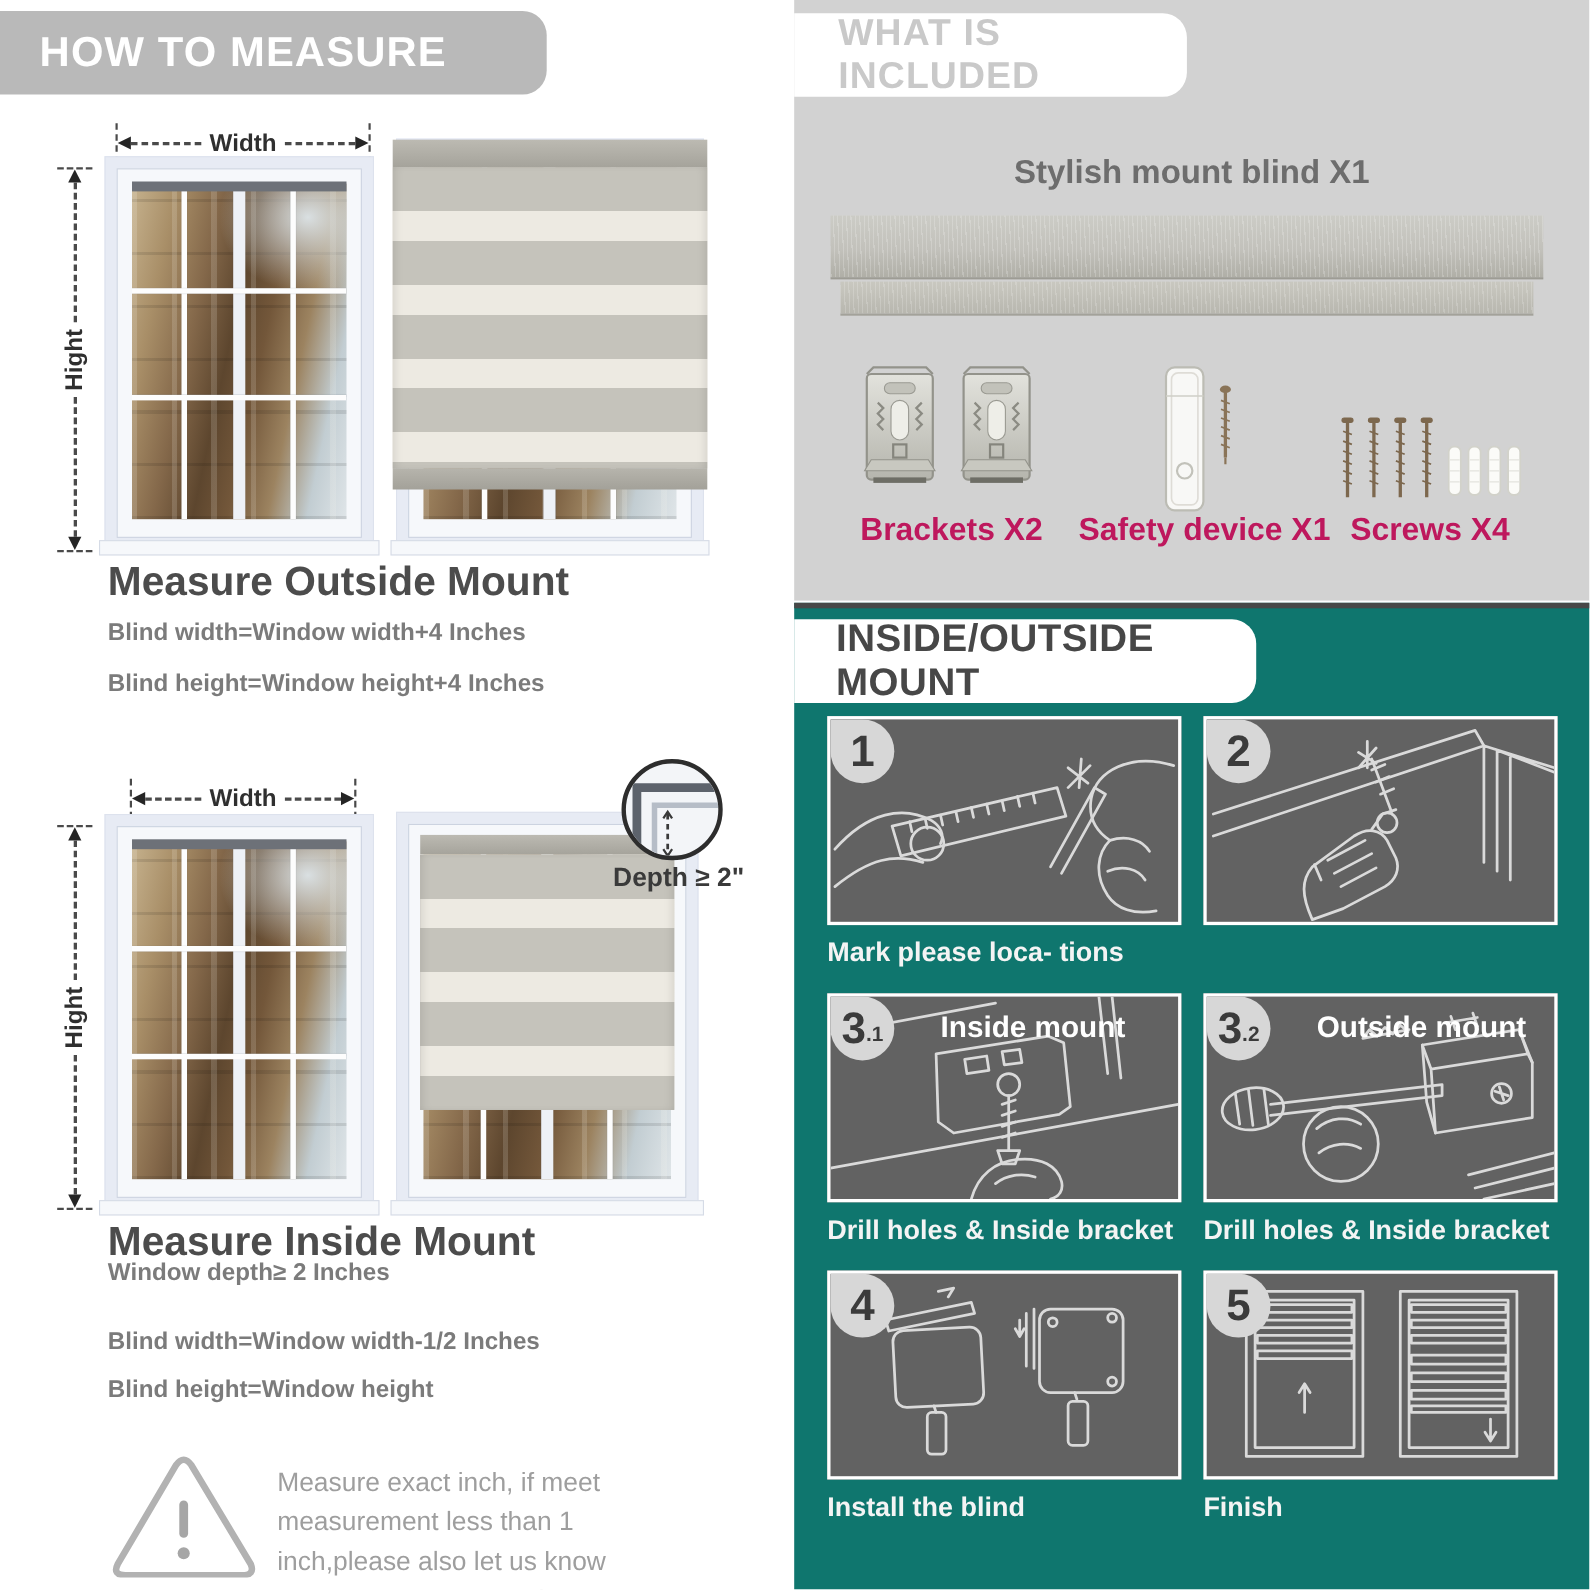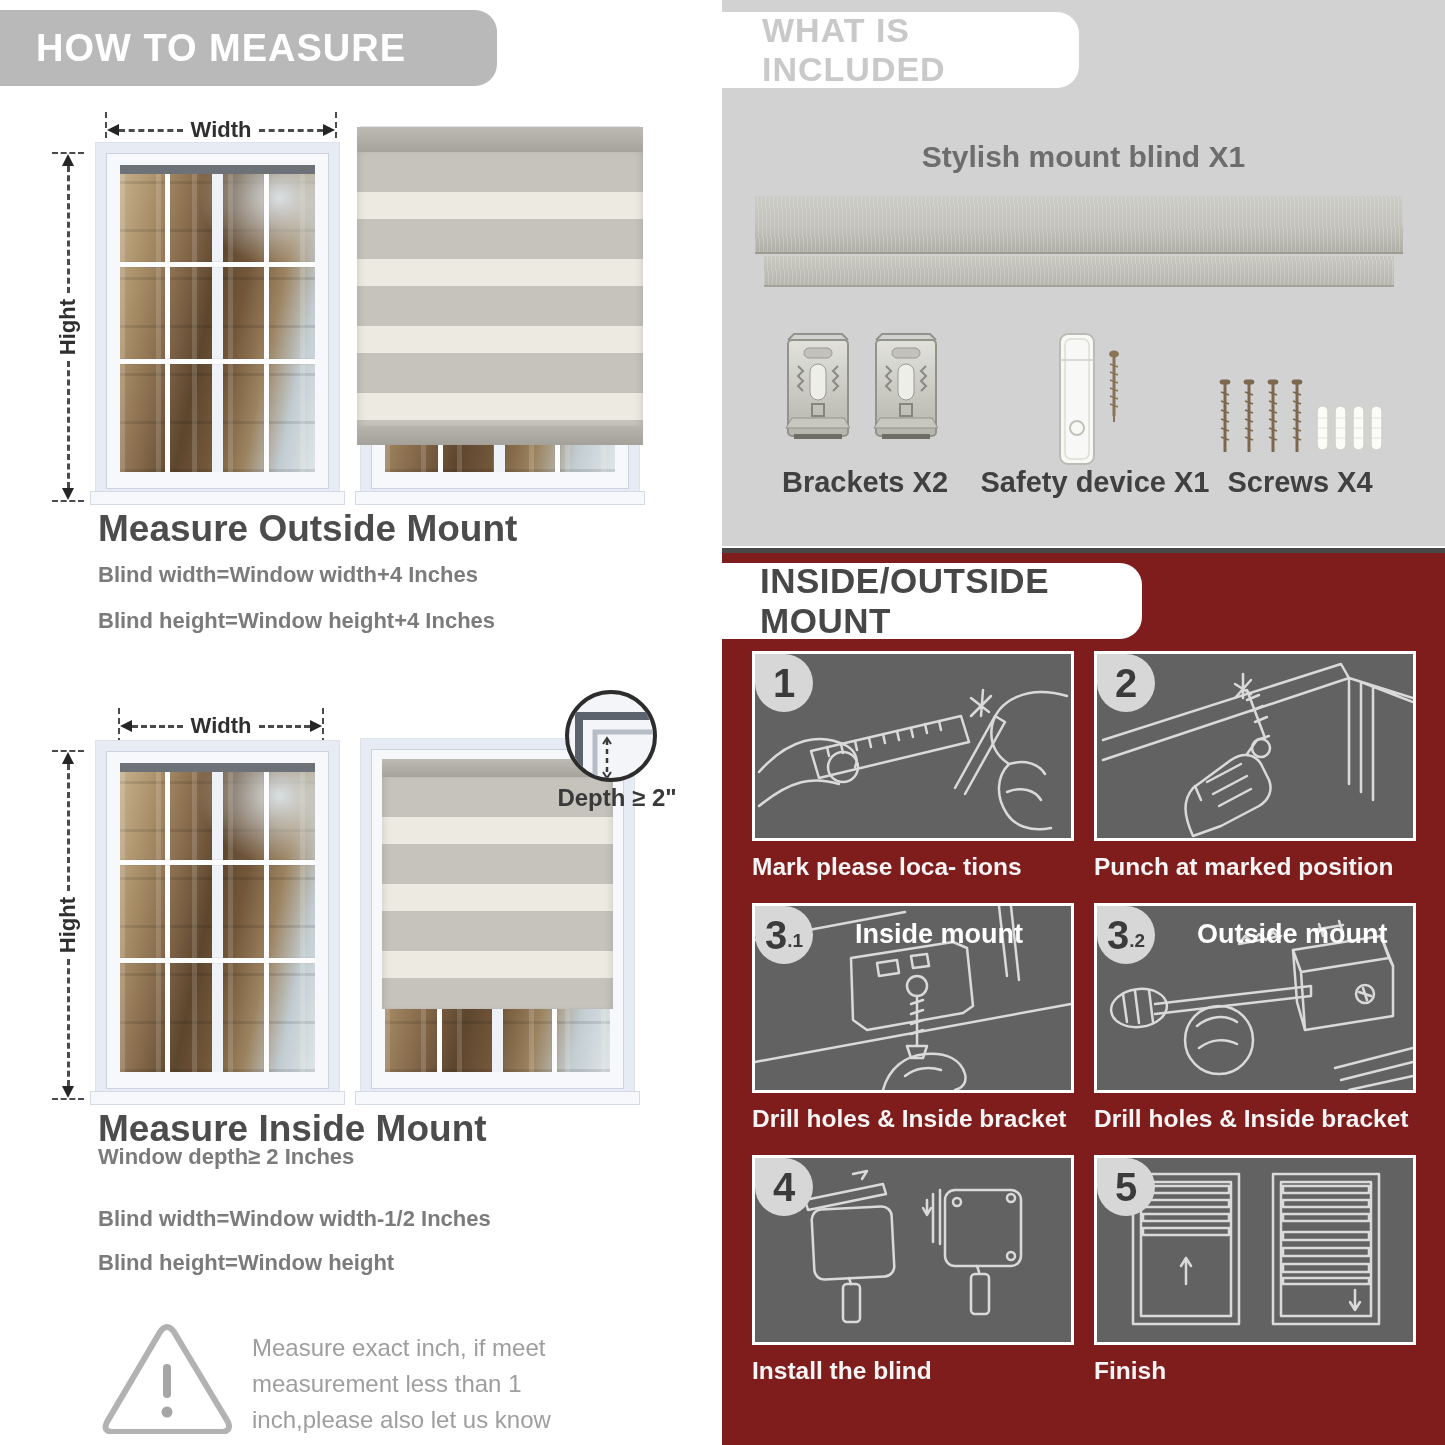--- a/index.html
+++ b/index.html
@@ -83,26 +83,26 @@
     background:
       repeating-linear-gradient(88deg, rgba(255,255,255,.20) 0 1px, rgba(0,0,0,0) 1px 4px),
       linear-gradient(180deg,#ccccc6 0%,#c2c1bb 55%,#b0afa7 100%);
     border-bottom:2px solid #9d9c94; }
   .headrail-roll { position:absolute; left:42px; top:256px; width:630px; height:31px;
     background:
       repeating-linear-gradient(88deg, rgba(255,255,255,.18) 0 1px, rgba(0,0,0,0) 1px 4px),
       linear-gradient(180deg,#c9c8c0,#b8b7af);
     border-bottom:2px solid #a3a29a; }
   .item-img { position:absolute; }
-  .item-label { position:absolute; top:466px; text-align:center; color:#404040;
+  .item-label { position:absolute; top:466px; text-align:center; color:#be185d;
     font-size:29px; font-weight:bold; }
 
   
   .right-bottom { position:absolute; left:722px; top:548px; width:723px; height:897px;
-    background:#7f1d1d; border-top:5px solid #484848; }
+    background:#0f766e; border-top:5px solid #484848; }
   .rb-header { position:absolute; left:0; top:10px; width:420px; height:76px; background:#fff;
     border-radius:0 22px 22px 0; display:flex; align-items:center; padding-left:38px;
     color:#474747; font-size:35px; font-weight:bold; letter-spacing:.5px; }
   .steps { position:absolute; left:30px; top:98px; width:664px; display:grid;
     grid-template-columns:322px 322px; column-gap:20px; row-gap:18px; }
   .step { width:322px; }
   .sbox { position:relative; height:190px; border:3px solid #fff; background:#626262; overflow:hidden; }
   .badge { position:absolute; top:0; left:0; width:58px; height:58px; background:#d7d7d7;
     border-radius:0 50% 50% 50%; display:flex; align-items:center; justify-content:center;
     color:#3b3b3b; font-weight:bold; z-index:4; }
@@ -370,21 +370,20 @@
           <circle cx="164" cy="94" r="9"></circle>
           <path d="M168 84 L150 36"></path>
           <path d="M158 68 l12 -5 M154 57 l12 -5 M150 46 l12 -5"></path>
           <path d="M138 30 l16 10 M154 26 l-16 18 M146 20 l0 24"></path>
         </svg>
         <div class="badge">
           <span class="num">2</span>
             <span class="sub"></span>
         </div>
       </div>
-      <div class="scap">Punch at  marked position</div>
     </div>
 
     <div class="step">
       <div class="sbox">
         <svg class="sketch" viewBox="0 0 316 184">
           <path d="M0 34 L150 6 M244 0 L252 70 M256 0 L264 74 M0 156 L316 98"></path>
           <path d="M96 52 L198 36 L212 42 L218 100 L208 107 L112 124 L98 114 Z"></path>
           <path d="M122 57 l20 -3 l2 13 l-20 3 z M156 50 l16 -2 l2 12 l-16 2 z"></path>
           <circle cx="162" cy="80" r="10"></circle>
           <path d="M162 90 L162 140"></path>

